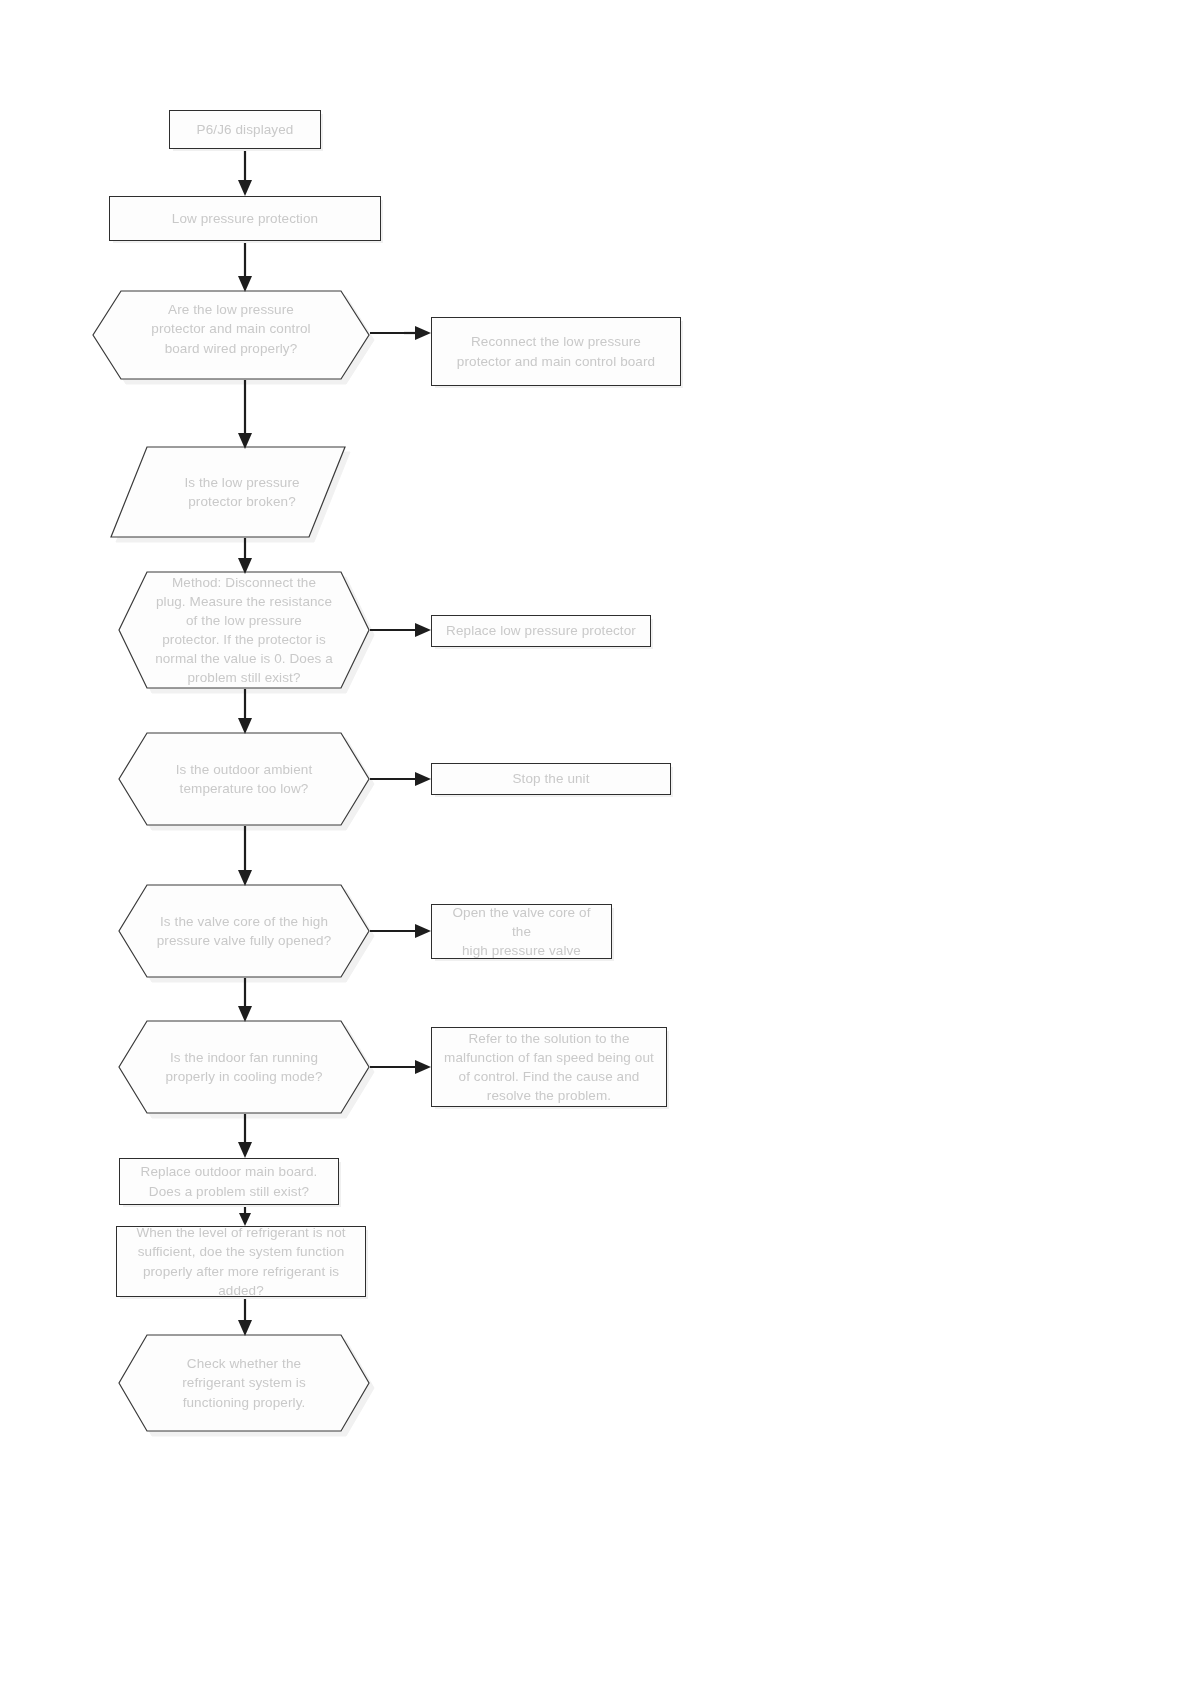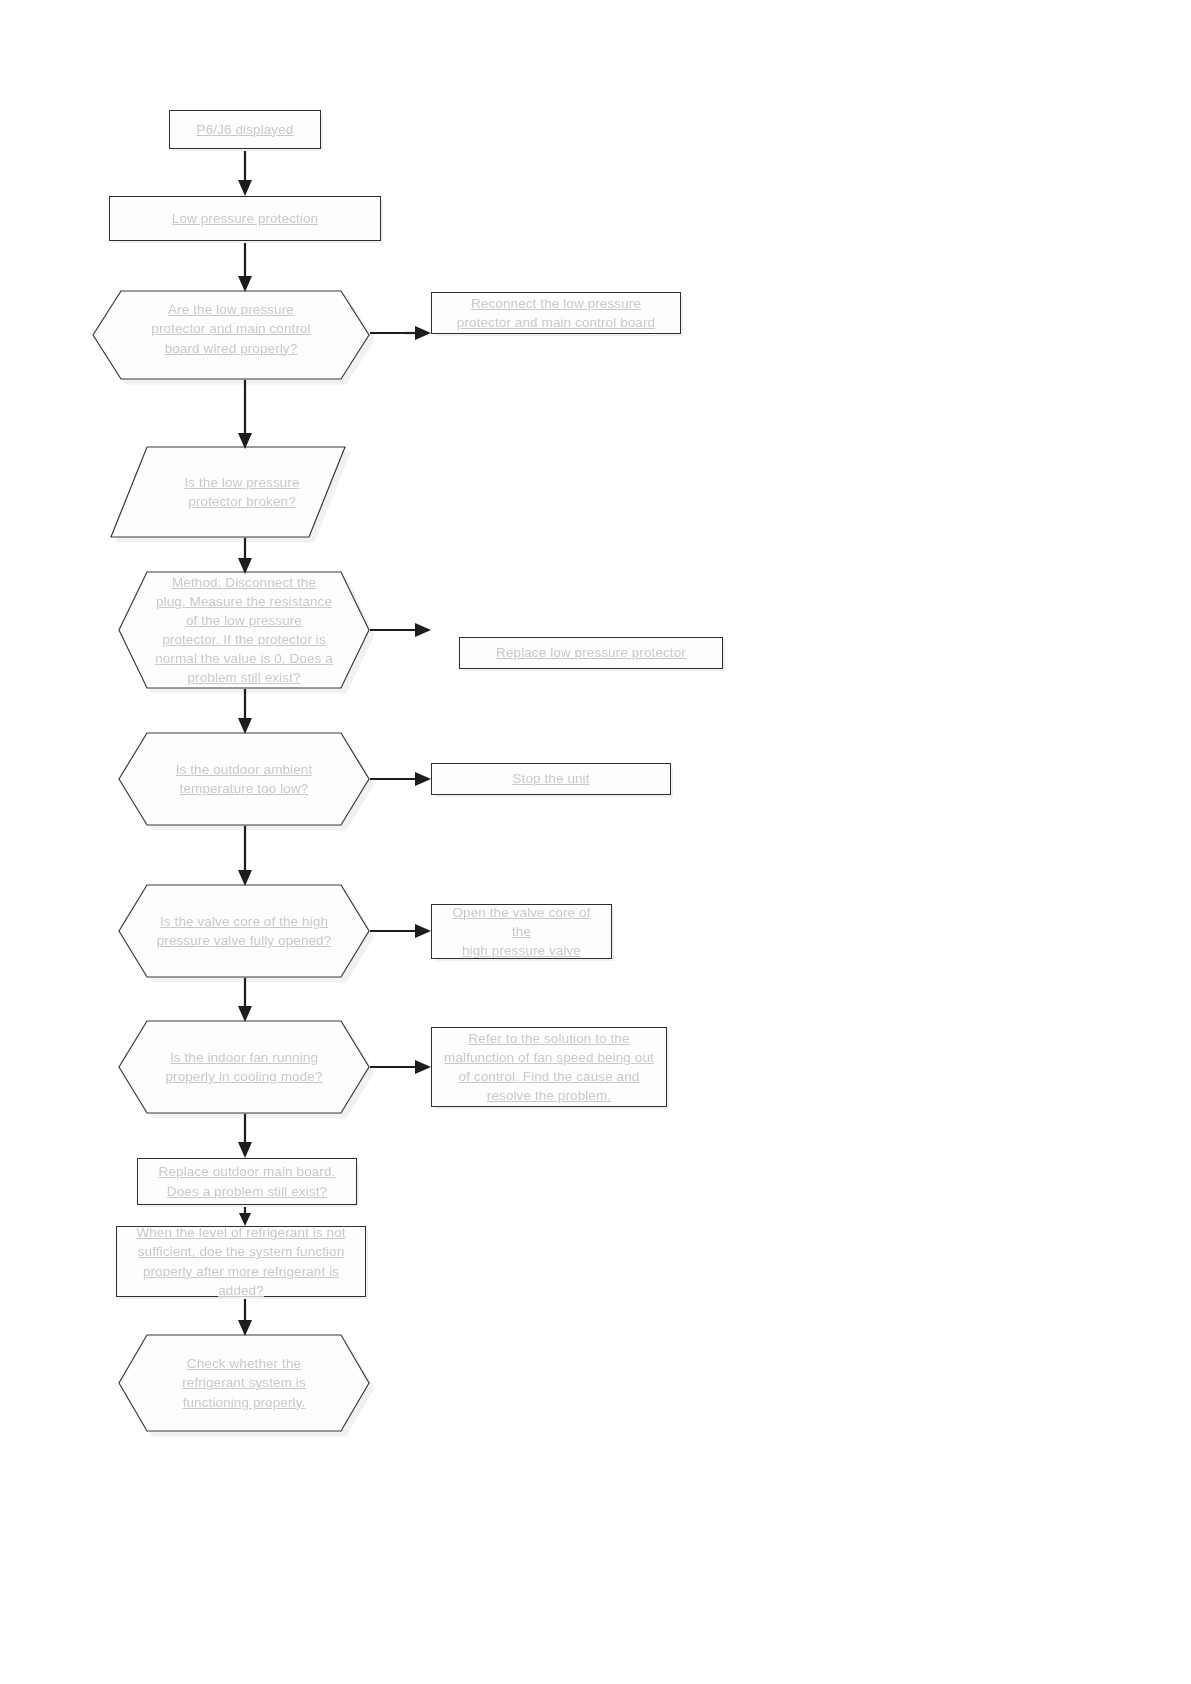--- a/index.html
+++ b/index.html
@@ -33,21 +33,20 @@
     line-height: 1.42;
     letter-spacing: 0.1px;
     padding: 2px 10px;
     z-index: 3;
     user-select: none;
   }
   .node .txt {
     display: block;
     width: 100%;
     white-space: pre-line;
-    text-decoration: underline;
   }
   
   .rect {
     border: 1.4px solid #2e2e2e;
     background: #fdfdfd;
     box-shadow: 3px 3px 0 -1px #f0f0f0;
   }
   
   .hex, .para {
     border: none;
@@ -210,40 +209,40 @@
 <div class="node rect" style="left:109px; top:196px; width:272px; height:45px;">
   <span class="txt">Low pressure protection</span>
 </div>
 
 <div class="node hex" style="left:100px; top:291px; width:262px; height:76px;">
   <span class="txt">Are the low pressure
 protector and main control
 board wired properly?</span>
 </div>
 
-<div class="node rect" style="left:431px; top:292px; width:250px; height:42px;">
+<div class="node rect" style="left:431px; top:317px; width:250px; height:69px;">
   <span class="txt">Reconnect the low pressure
 protector and main control board</span>
 </div>
 
 <div class="node para" style="left:132px; top:447px; width:220px; height:90px;">
   <span class="txt">Is the low pressure
 protector broken?</span>
 </div>
 
 <div class="node hex" style="left:126px; top:572px; width:236px; height:116px;">
   <span class="txt">Method: Disconnect the
 plug. Measure the resistance
 of the low pressure
 protector. If the protector is
 normal the value is 0. Does a
 problem still exist?</span>
 </div>
 
-<div class="node rect" style="left:431px; top:637px; width:264px; height:32px;margin-left:28px;">
+<div class="node rect" style="left:431px; top:615px; width:220px; height:32px;">
   <span class="txt">Replace low pressure protector</span>
 </div>
 
 <div class="node hex" style="left:126px; top:733px; width:236px; height:92px;">
   <span class="txt">Is the outdoor ambient
 temperature too low?</span>
 </div>
 
 <div class="node rect" style="left:431px; top:763px; width:240px; height:32px;">
   <span class="txt">Stop the unit</span>
@@ -264,21 +263,21 @@
 properly in cooling mode?</span>
 </div>
 
 <div class="node rect" style="left:431px; top:1027px; width:236px; height:80px;">
   <span class="txt">Refer to the solution to the
 malfunction of fan speed being out
 of control. Find the cause and
 resolve the problem.</span>
 </div>
 
-<div class="node rect" style="left:137px; top:1158px; width:220px; height:47px;">
+<div class="node rect" style="left:119px; top:1158px; width:220px; height:47px;">
   <span class="txt">Replace outdoor main board.
 Does a problem still exist?</span>
 </div>
 
 <div class="node rect" style="left:116px; top:1226px; width:250px; height:71px;">
   <span class="txt">When the level of refrigerant is not
 sufficient, doe the system function
 properly after more refrigerant is
 added?</span>
 </div>

